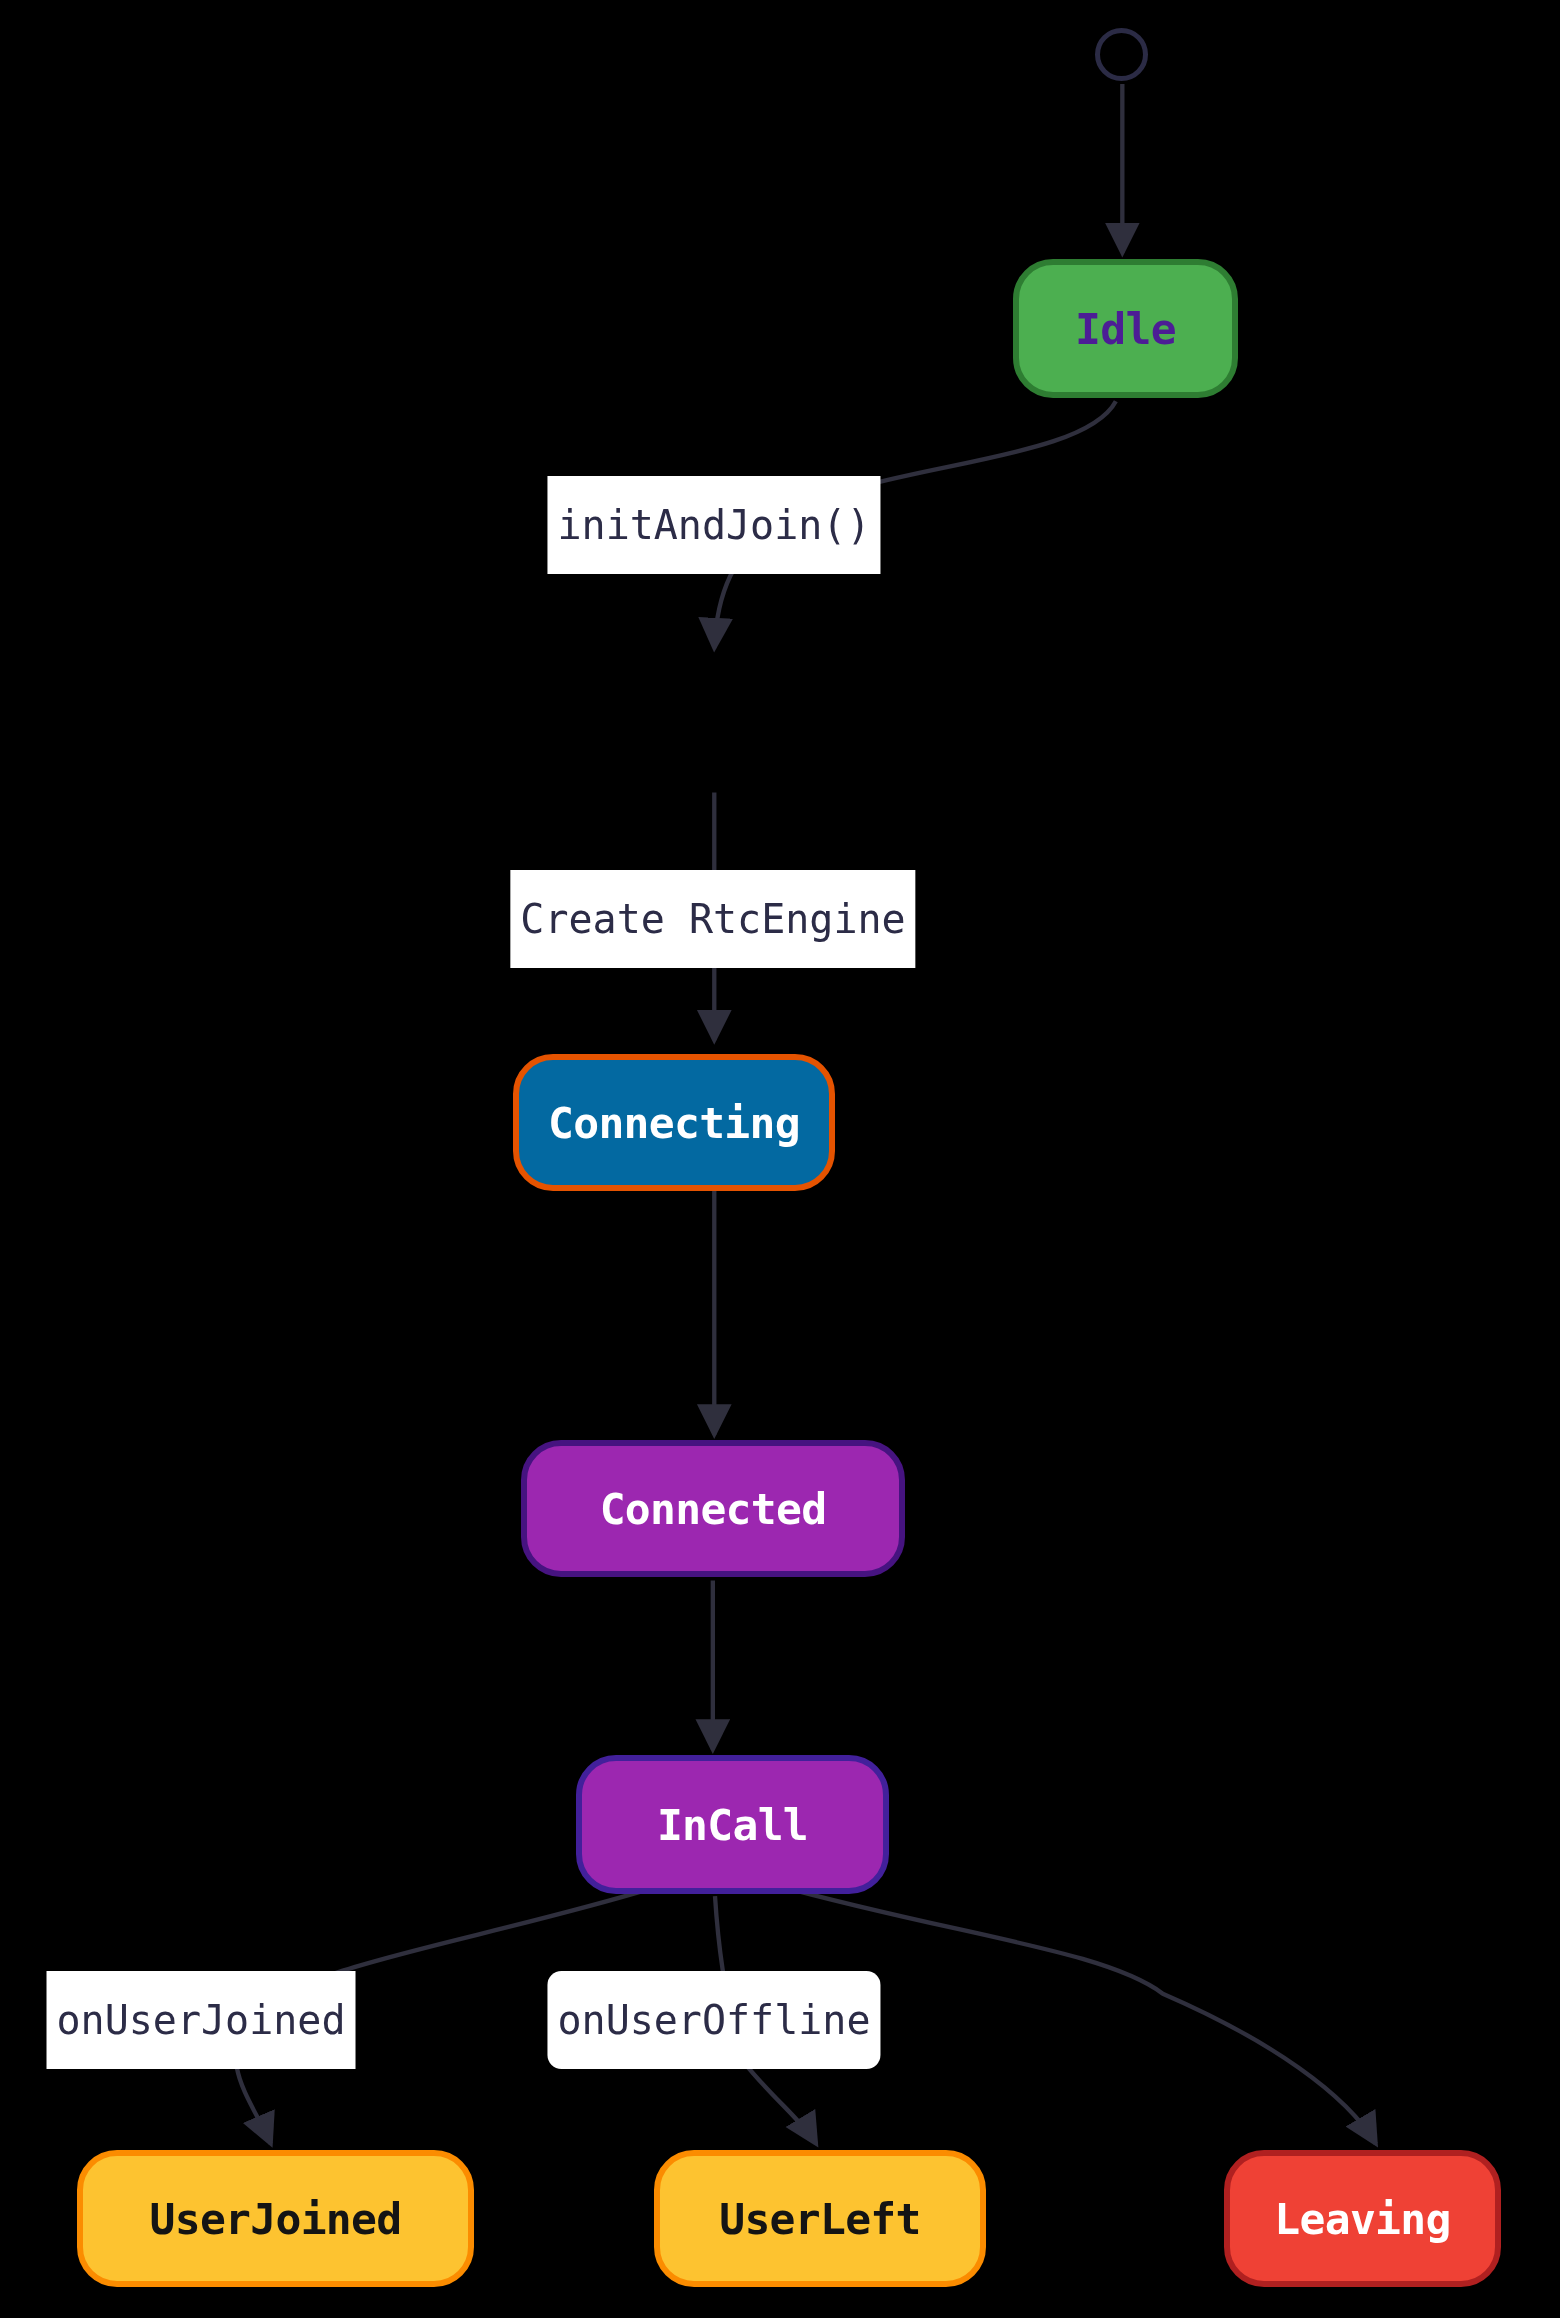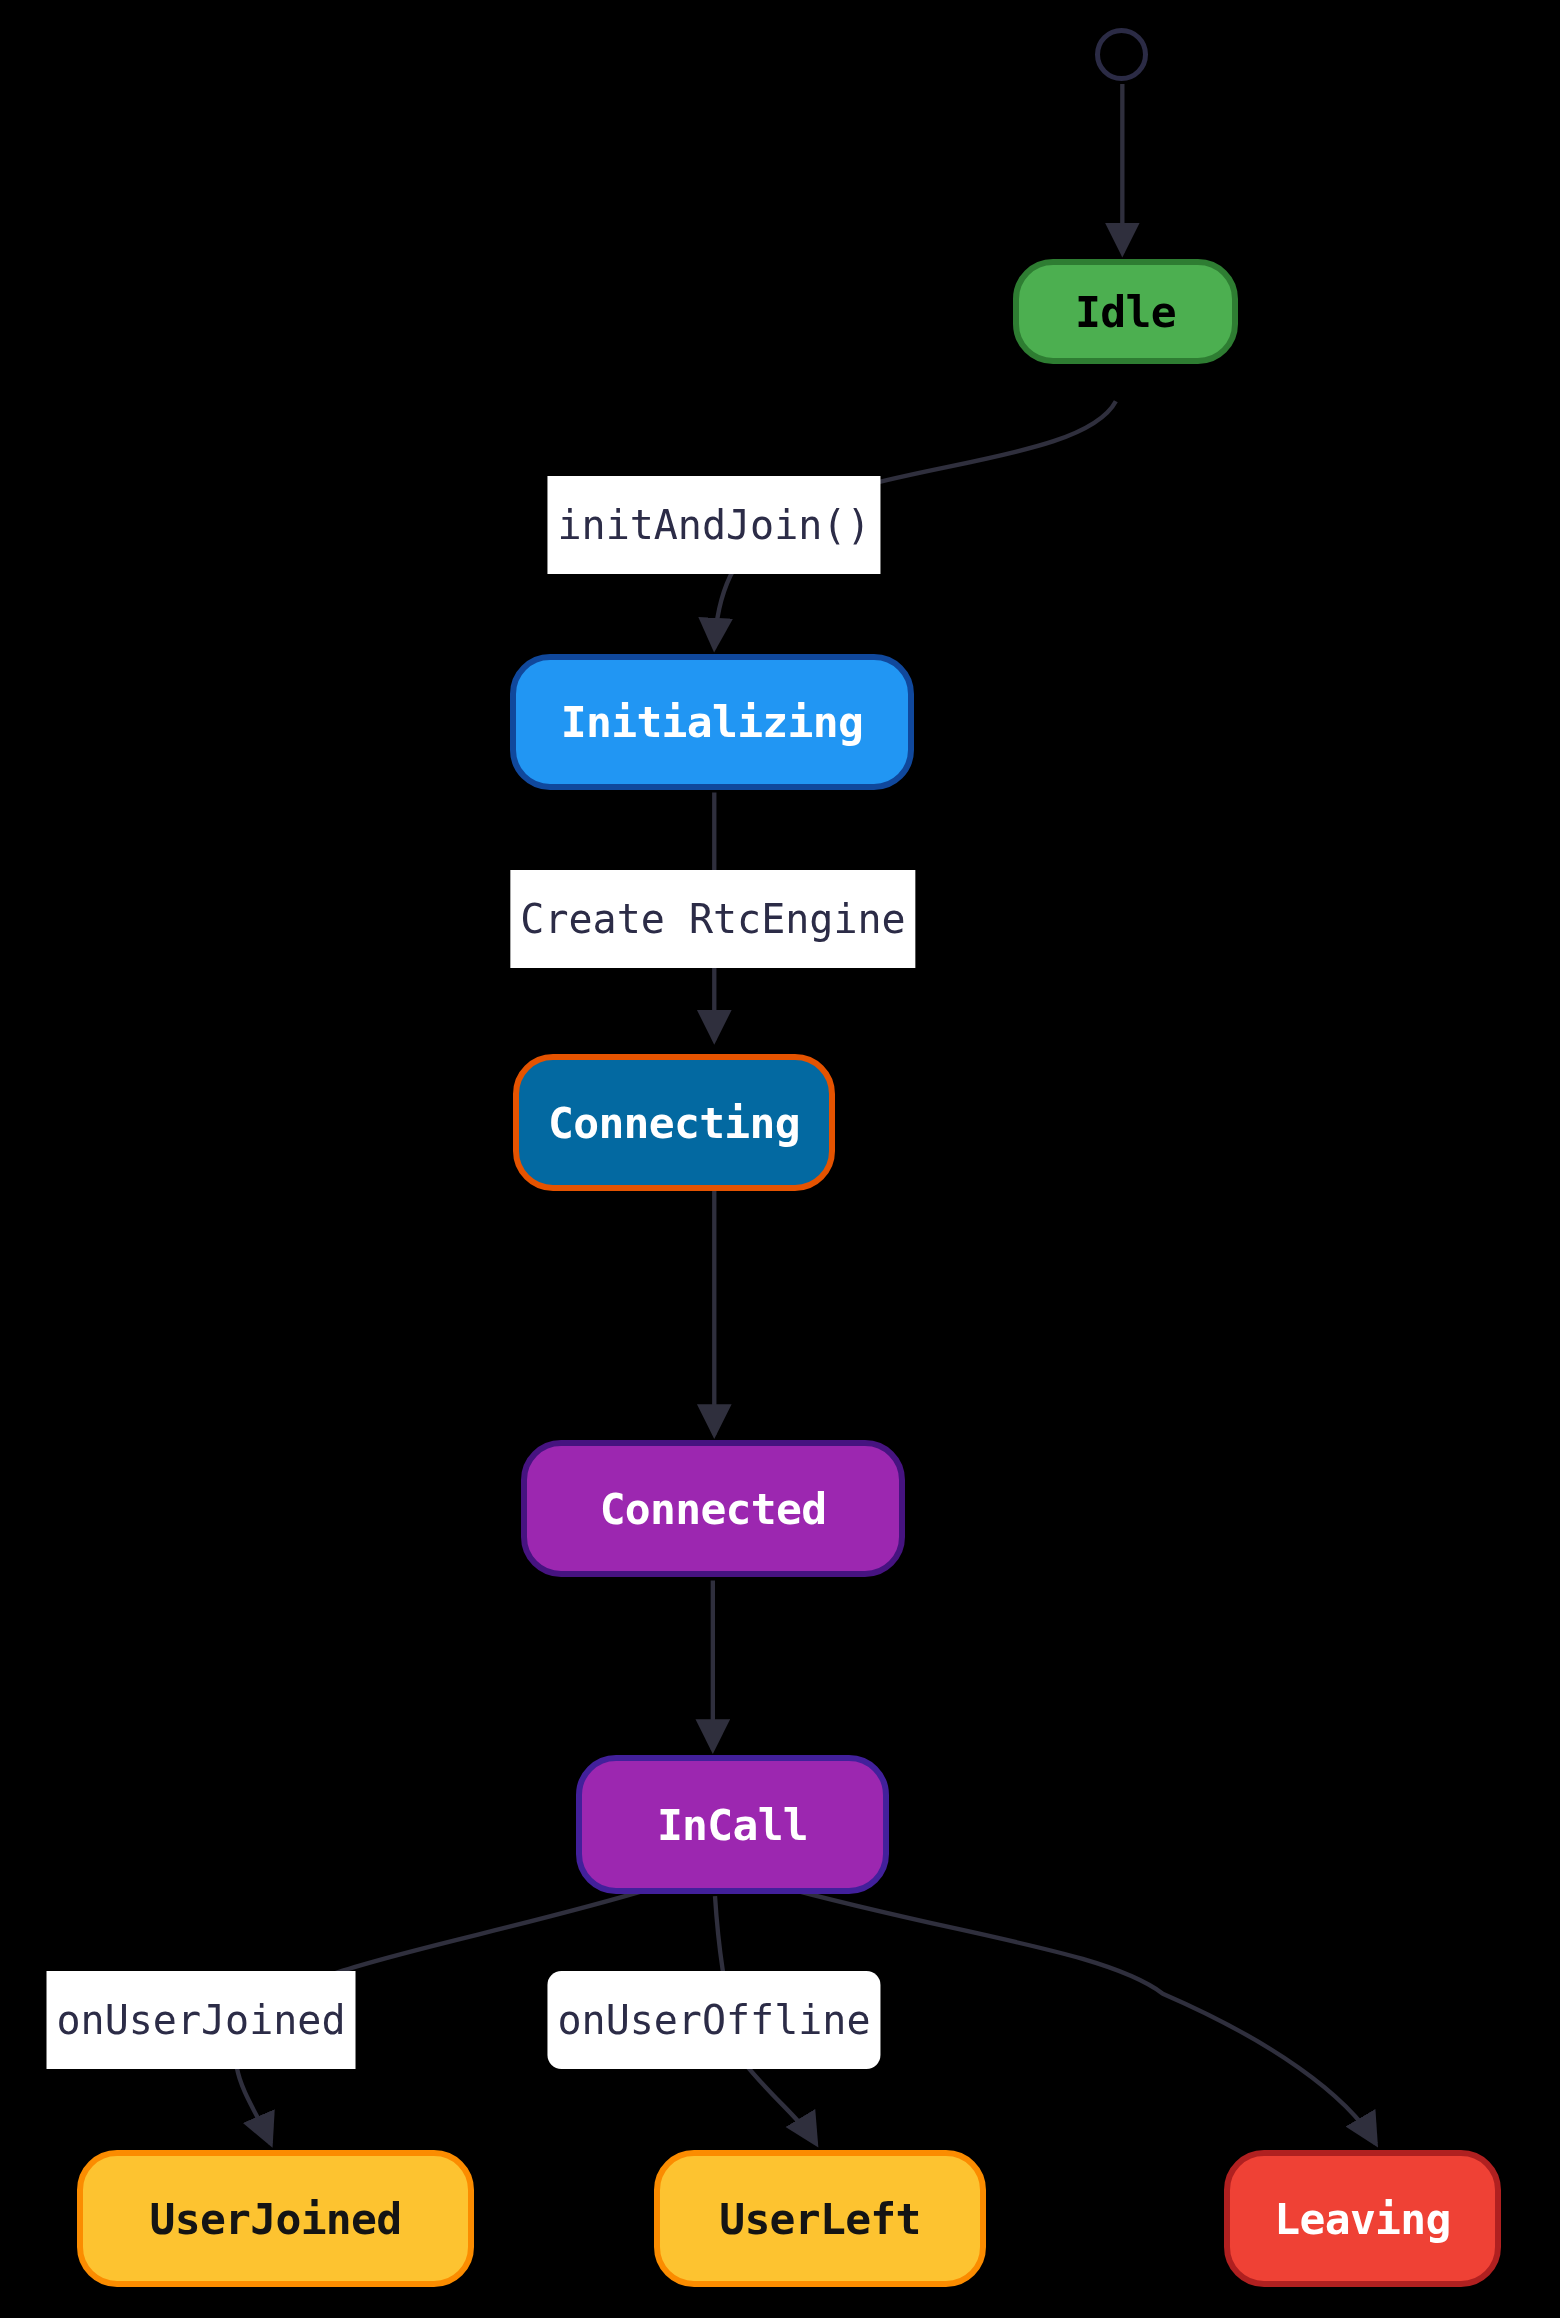--- a/index.html
+++ b/index.html
@@ -80,27 +80,24 @@
       <path class="edge" d="M 989 1642 L 989 1986" marker-end="url(#arrow)"></path>
       <path class="edge" d="M 987 2188 L 987 2422" marker-end="url(#arrow)"></path>
       <path class="edge" d="M 900 2615 C 650 2690, 420 2720, 350 2790 C 295 2850, 350 2910, 375 2968" marker-end="url(#arrow)"></path>
       <path class="edge" d="M 990 2625 C 996 2720, 1012 2800, 1030 2855 C 1070 2905, 1110 2935, 1130 2968" marker-end="url(#arrow)"></path>
       <path class="edge" d="M 1075 2610 C 1330 2680, 1530 2700, 1610 2760 C 1760 2825, 1865 2900, 1905 2968" marker-end="url(#arrow)"></path>
     </g>
   </svg>
 
   <div class="start-circle" style="border-color: rgb(43, 43, 69);"></div>
 
-  <div class="state" style="left: 1013px; top: 259px; width: 225px; height: 105px; background-color: rgb(76, 175, 80); border-color: rgb(46, 125, 50); color: #000000;">
+  <div class="state" style="left: 1013px; top: 259px; width: 225px; height: 139px; background-color: rgb(76, 175, 80); border-color: rgb(46, 125, 50); color: #4c1d95;">
     <span>Idle</span>
   </div>
 
-  <div class="state" style="left: 510px; top: 654px; width: 404px; height: 136px; background-color: rgb(33, 150, 243); border-color: rgb(16, 72, 156); color: rgb(255, 255, 255);">
-    <span>Initializing</span>
-  </div>
 
   <div class="state" style="left: 513px; top: 1046px; width: 322px; height: 137px; background-color: #0369a1; border-color: rgb(229, 83, 0); color: rgb(255, 255, 255); margin-top: 8px;">
     <span>Connecting</span>
   </div>
 
   <div class="state" style="left: 521px; top: 1440px; width: 384px; height: 137px; background-color: rgb(156, 39, 176); border-color: rgb(70, 19, 128); color: rgb(255, 255, 255);">
     <span>Connected</span>
   </div>
 
   <div class="state" style="left: 576px; top: 1755px; width: 313px; height: 139px; background-color: rgb(156, 39, 176); border-color: rgb(66, 32, 155); color: rgb(255, 255, 255);">

